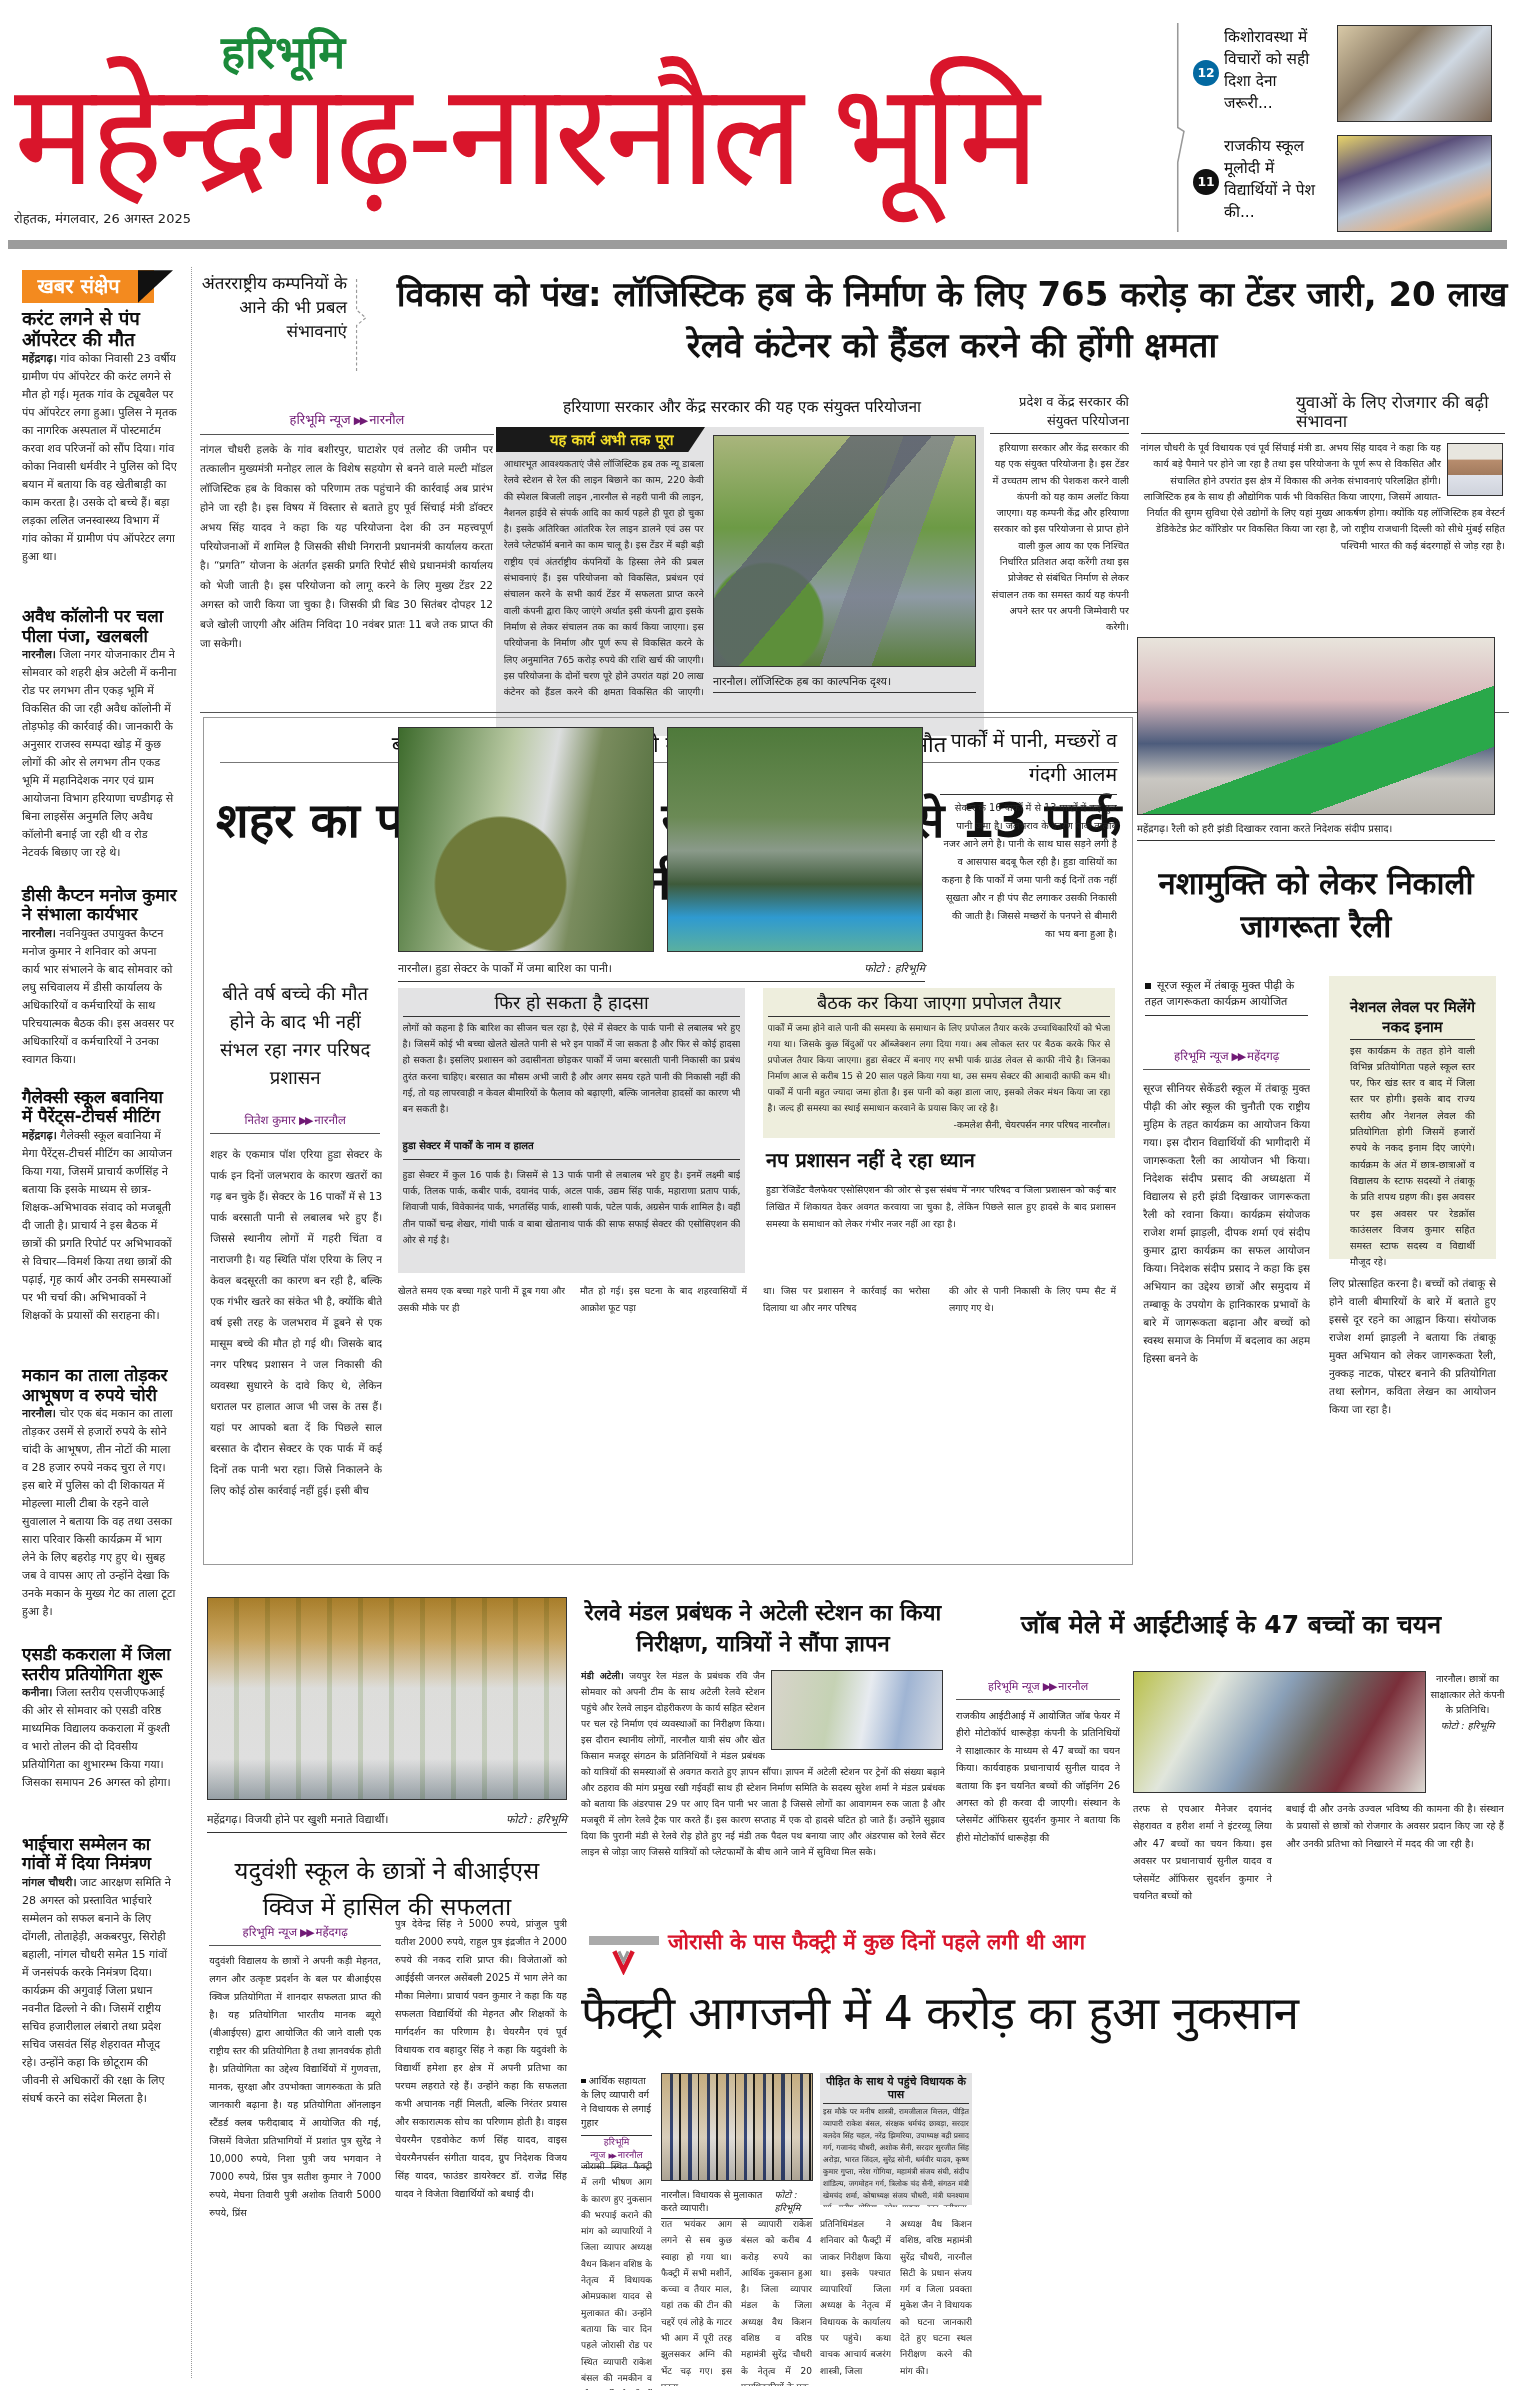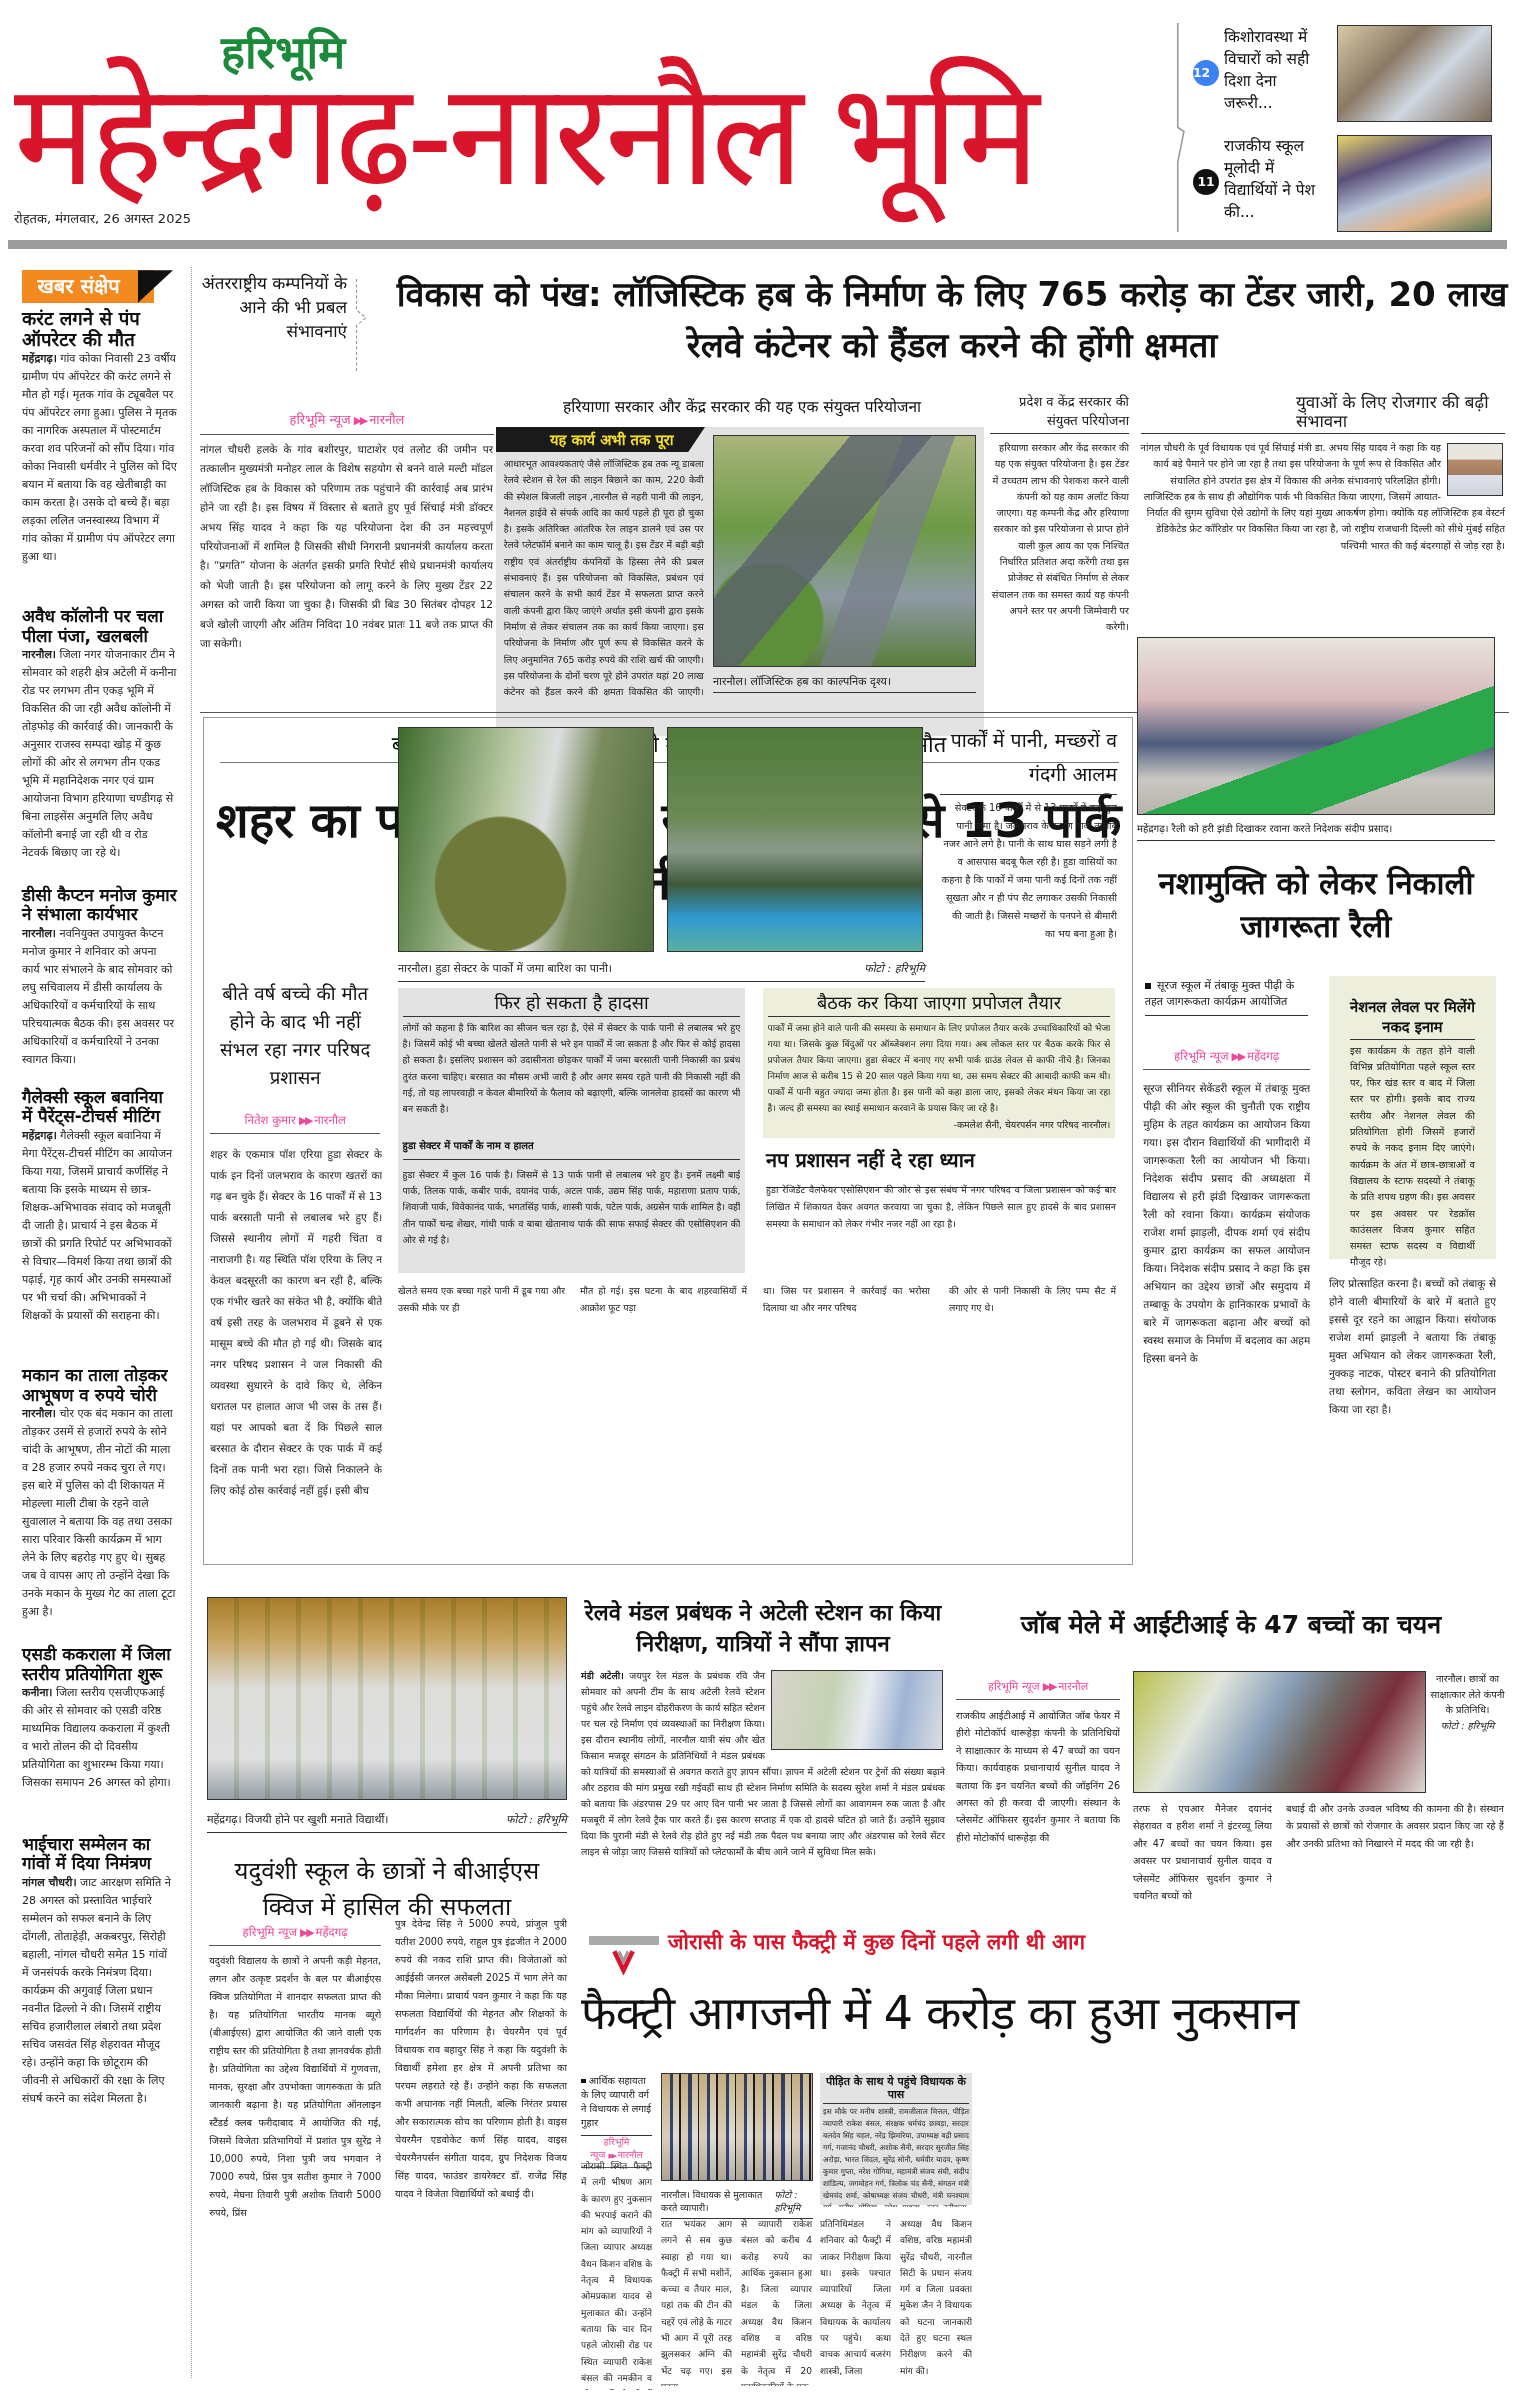--- a/index.html
+++ b/index.html
@@ -2,42 +2,42 @@
 <html style="font-size:12.4px"><head>
 <meta charset="utf-8">
 <style>
 *{box-sizing:border-box;margin:0;padding:0}
 html,body{width:1514px;height:2401px;background:#fff;overflow:hidden}
 body{position:relative;font-family:"DejaVu Sans","Liberation Sans",sans-serif;color:#1a1a1a}
 .abs{position:absolute}
 .txt{font-size:11.2px;line-height:19.4px;text-align:justify;color:#222;overflow:hidden}
 .txt-sm{font-size:10px;line-height:17px;text-align:justify;color:#222;overflow:hidden}
 .hd{font-weight:bold;color:#111;line-height:1.15}
-.byline{font-size:13px;color:#ec4899;text-align:center;border-bottom:1.5px solid #555;padding-bottom:6.2px}
+.byline{font-size:13px;color:#701a75;text-align:center;border-bottom:1.5px solid #555;padding-bottom:6.2px}
 .byline .arrow{font-size:11px;letter-spacing:-2.3px;margin:0 3.1px}
 .photo{border:0.8px solid #333;overflow:hidden}
 .caption{font-size:11px;color:#222;display:flex;justify-content:space-between;padding-top:4.6px}
 .caption .credit{font-style:italic}
 .vrule{border-left:1.5px dotted #999}
 .box-grey{background:#e3e3e4}
 .box-cream{background:#eeeedd}
 </style>
 </head>
 <body>
 
 <div class="abs" style="left:0;top:0;width:1514px;height:248px">
   <div class="abs" style="left:221px;top:20px;font-size:45px;font-weight:bold;color:#1b8a3a;font-family:'DejaVu Sans',sans-serif">हरिभूमि</div>
   <div class="abs" style="left:14px;top:54px;width:1139px;font-size:136px;line-height:155px;color:#d9152b;font-family:'Liberation Sans',sans-serif;letter-spacing:-4.6px;white-space:nowrap;transform:scaleY(1.05);transform-origin:left top">महेन्द्रगढ़-नारनौल भूमि</div>
   <div class="abs" style="left:14px;top:209px;font-size:13px;color:#222">रोहतक, मंगलवार, 26 अगस्त 2025</div>
 
   <svg class="abs" style="left:1170px;top:23px" width="15.5" height="209" viewBox="0 0 20 270">
     <polyline points="10,0 10,135 18,140 10,180 10,270" fill="none" stroke="#999" stroke-width="2"></polyline>
   </svg>
   <div class="abs" style="left:1193px;top:23px;width:314px;height:101px">
-    <div class="abs" style="left:0;top:37px;width:26px;height:26px;border-radius:50%;background:#3b82f6;color:#fff;font-size:12.4px;font-weight:bold;text-align:left;line-height:26px">12</div>
+    <div class="abs" style="left:0;top:37px;width:26px;height:26px;border-radius:50%;background:#0369a1;color:#fff;font-size:12.4px;font-weight:bold;text-align:center;line-height:26px">12</div>
     <div class="abs" style="left:31px;top:3.1px;width:101px;font-size:15.5px;line-height:22px;color:#111">किशोरावस्था में विचारों को सही दिशा देना जरूरी...</div>
     <div class="abs photo" style="left:144px;top:1.5px;width:155px;height:97px;background:linear-gradient(135deg,#d8c9a7 0%,#8a7a64 35%,#cfd8e2 60%,#7e6a58 100%)"></div>
   </div>
   <div class="abs" style="left:1193px;top:132px;width:314px;height:101px">
     <div class="abs" style="left:0;top:37px;width:26px;height:26px;border-radius:50%;background:#111;color:#fff;font-size:12.4px;font-weight:bold;text-align:center;line-height:26px">11</div>
     <div class="abs" style="left:31px;top:3.1px;width:101px;font-size:15.5px;line-height:22px;color:#111">राजकीय स्कूल मूलोदी में विद्यार्थियों ने पेश की...</div>
     <div class="abs photo" style="left:144px;top:3.1px;width:155px;height:97px;background:linear-gradient(160deg,#e8d46a 0%,#5a4f7a 30%,#b9c6d8 55%,#e0b48c 75%,#5f7c55 100%)"></div>
   </div>
   <div class="abs" style="left:7.7px;top:240px;width:1499px;height:9.3px;background:#9c9c9c"></div>
 </div>

